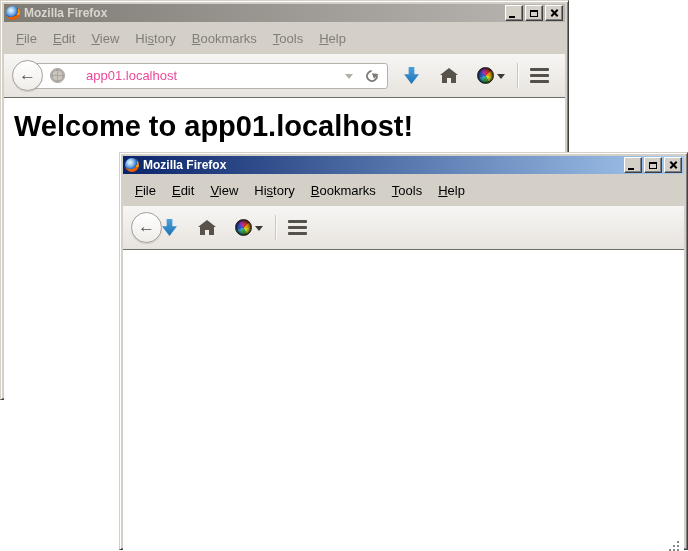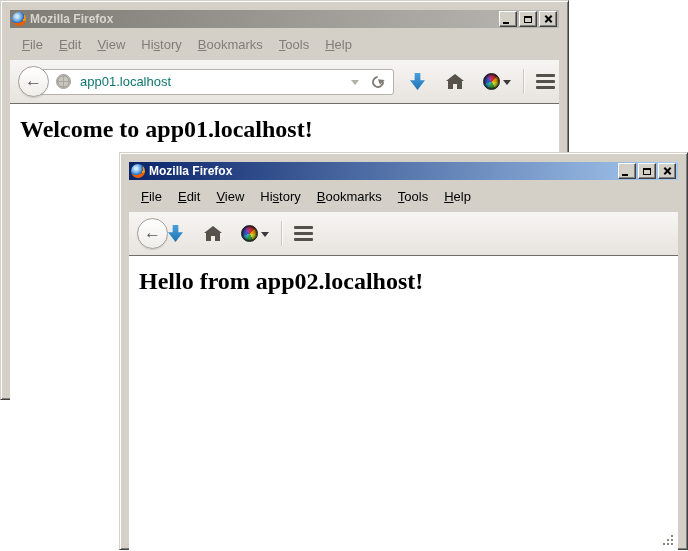--- a/index.html
+++ b/index.html
@@ -3,21 +3,21 @@
 <meta charset="utf-8">
 <style>
   html,body { margin:0; padding:0; }
   body {
     width:688px; height:551px; position:relative; overflow:hidden;
     background:#ffffff; font-family:"Liberation Sans", sans-serif;
   }
 
   
   .window {
-    position:absolute; background:#D4D0C8; padding:9px; box-sizing:border-box;
+    position:absolute; background:#D4D0C8; padding:3px; box-sizing:border-box;
     border:1px solid; border-color:#D4D0C8 #404040 #404040 #D4D0C8;
     box-shadow: inset 1px 1px 0 #FFFFFF, inset -1px -1px 0 #808080;
   }
   .win1 { left:0; top:0; width:569px; height:400px; z-index:1; }
   .win2 { left:119px; top:152px; width:569px; height:398px; z-index:2; }
 
   
   .titlebar { height:18px; display:flex; align-items:center; padding:0 2px; }
   .win1 .titlebar { background:linear-gradient(90deg,#7E7A74,#BAB7B2); }
   .win2 .titlebar { background:linear-gradient(90deg,#0A246A,#A6CAF0); }
@@ -66,21 +66,21 @@
   .urlbar { height:26px; width:361px; background:#fff; border:1px solid #B6B2AA;
     border-radius:3px; display:flex; align-items:center;
     padding:0 9px 0 22px; box-sizing:border-box; flex:none; }
   .globe { width:15px; height:15px; border-radius:50%; flex:none; box-sizing:border-box;
     background:#C9C6C0; border:1px solid #A5A19A;
     background-image:
       linear-gradient(#ABA7A0,#ABA7A0), linear-gradient(#ABA7A0,#ABA7A0),
       radial-gradient(circle, #C9C6C0 0 54%, #ABA7A0 55% 68%, #C9C6C0 69%);
     background-size:100% 1px, 1px 100%, 100% 100%;
     background-position:center, center, center; background-repeat:no-repeat; }
-  .url-text { font-size:13px; color:#0f766e; margin-left:9px; white-space:nowrap; }
+  .url-text { font-size:13px; color:#ec4899; margin-left:21px; white-space:nowrap; }
   .url-right { margin-left:auto; display:flex; align-items:center; gap:13px; }
   .dd { width:0; height:0; border:4px solid transparent; border-top:5px solid #B3AFA7; margin-top:5px; }
   .reload { width:12px; height:12px; border:2px solid #7E7A73; border-radius:50%;
     border-top-color:transparent; transform:rotate(40deg); box-sizing:border-box; position:relative; }
   .reload::after { content:""; position:absolute; top:-5px; right:-2px;
     border:3px solid transparent; border-bottom:6px solid #7E7A73; transform:rotate(30deg); }
 
   .dl { margin-left:16px; width:15px; height:17px; flex:none;
     background:linear-gradient(#4AA0DC,#1E73B4);
     clip-path:polygon(31% 0,69% 0,69% 42%,100% 42%,50% 100%,0 42%,31% 42%); }
@@ -103,22 +103,22 @@
     box-shadow: inset 0 0 0 1px rgba(0,0,0,.45); }
   .caret { width:0; height:0; border:4px solid transparent; border-top:5px solid #3A3A3A; margin-top:5px; }
 
   .vsep { width:1px; height:25px; background:#CBC7C0; box-shadow:1px 0 0 #FBFAF9;
     margin:0 12px 0 12px; flex:none; }
   .hamburger { display:flex; flex-direction:column; gap:3px; flex:none; }
   .hamburger i { width:19px; height:3px; background:#54504A; border-radius:1px; }
 
   
   .content { background:#fff; height:calc(100% - 84px); overflow:hidden; position:relative; }
-  .heading { margin:12px 0 0 10px; font-family:Liberation Serif, serif;
-    font-weight:bold; font-size:24px; color:#000; white-space:nowrap; }
+  .heading { margin:12px 0 0 10px; font-family:Liberation Sans, sans-serif;
+    font-weight:bold; font-size:29px; color:#000; white-space:nowrap; }
 
   .grip { position:absolute; right:3px; bottom:3px; width:13px; height:13px; }
   .grip::before { content:""; position:absolute; left:0; top:0; width:2px; height:2px;
     box-shadow:
       9px 1px 0 #8B8780, 10px 2px 0 #FFFFFF,
       5px 5px 0 #8B8780, 6px 6px 0 #FFFFFF, 9px 5px 0 #8B8780, 10px 6px 0 #FFFFFF,
       1px 9px 0 #8B8780, 2px 10px 0 #FFFFFF, 5px 9px 0 #8B8780, 6px 10px 0 #FFFFFF,
       9px 9px 0 #8B8780, 10px 10px 0 #FFFFFF; }
 </style>
 </head>
@@ -221,16 +221,15 @@
     </span>
     <span class="vsep"></span>
     <span class="hamburger">
         <i></i>
         <i></i>
         <i></i>
       </span>
   </div>
 
   <div class="content">
-    <h1 class="heading">Hello from app02.localhost!</h1>
     <span class="grip"></span>
   </div>
 </div>
 
 </body></html>

